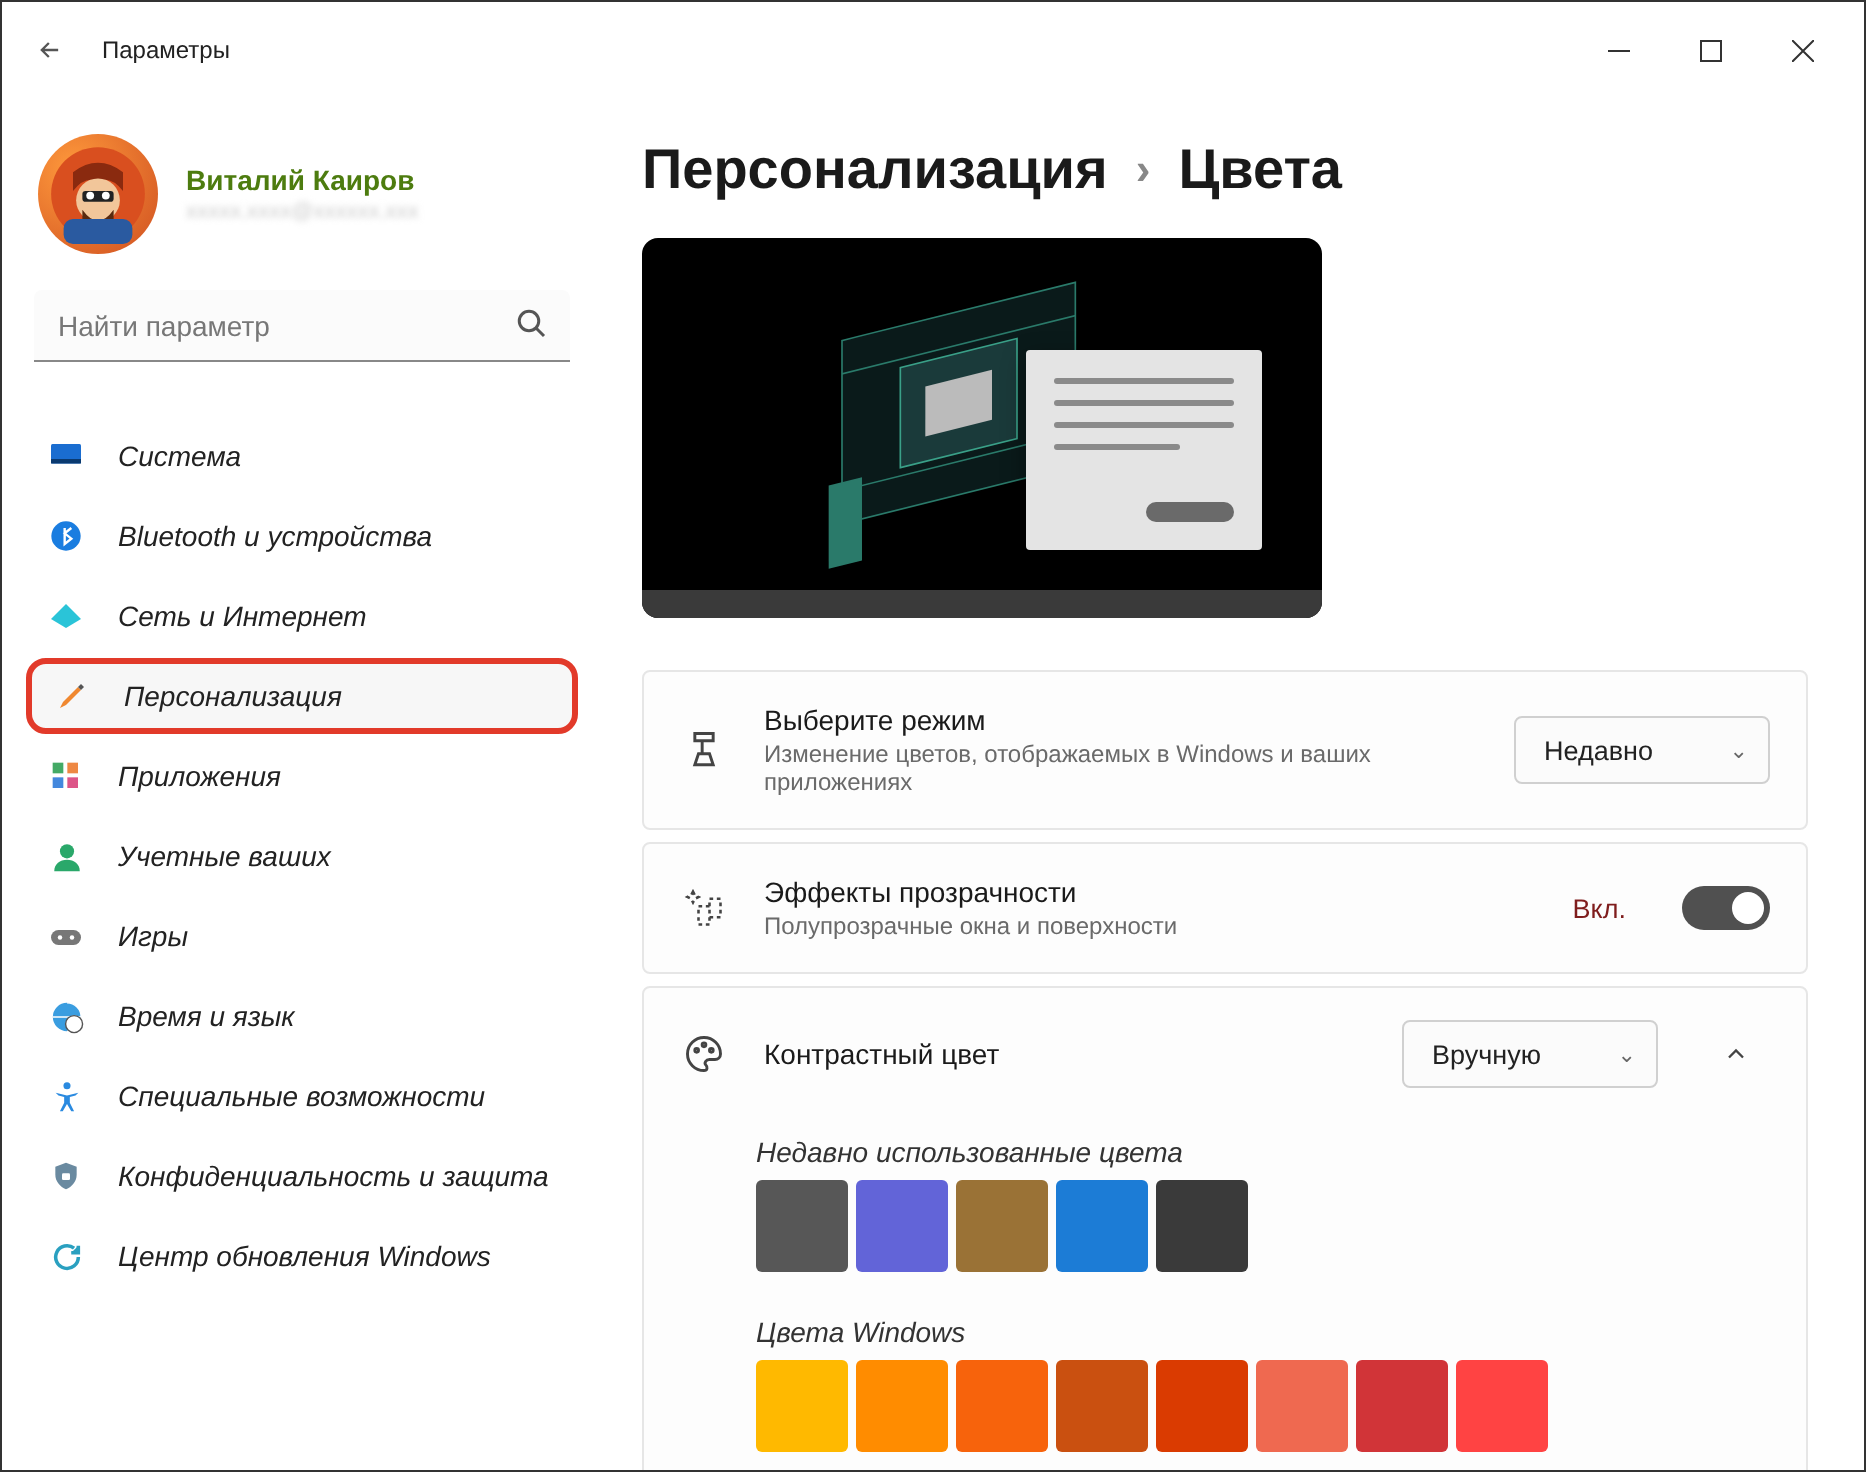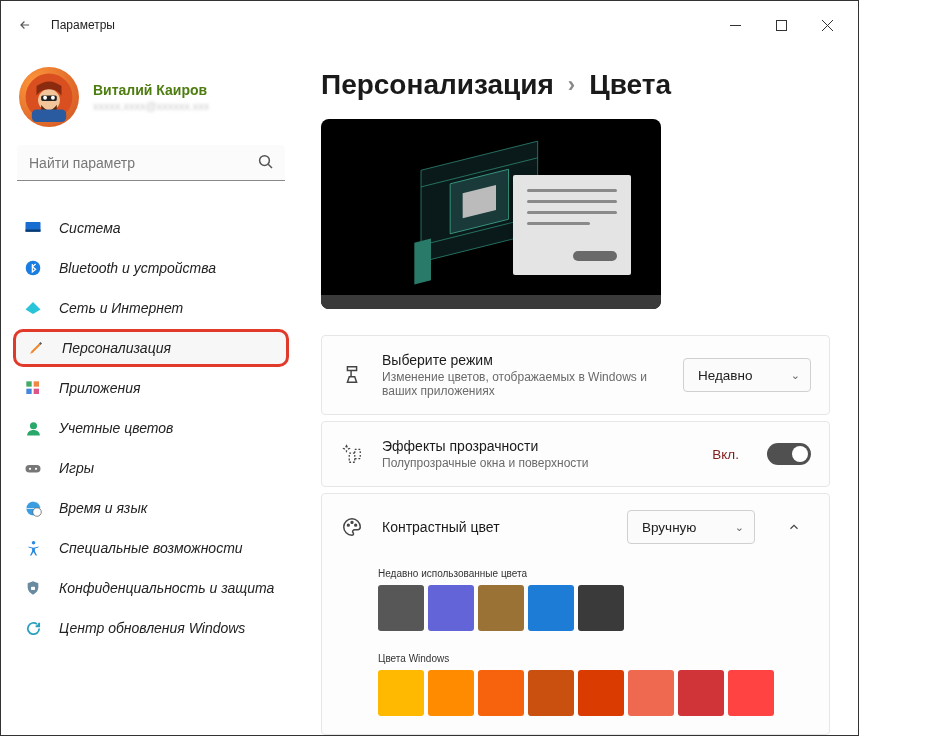--- a/index.html
+++ b/index.html
@@ -1,17 +1,17 @@
 <!DOCTYPE html>
 <html><head>
 <meta charset="utf-8">
 <style>
   * { box-sizing: border-box; margin: 0; padding: 0; font-family: "Segoe UI", Tahoma, sans-serif; }
   body { background: #fff; width: 933px; height: 736px; overflow: hidden; position: relative; }
-  .window { width: 859px; height: 736px; display: flex; flex-direction: column; border: 1px solid #333; }
+  .window { width: 933px; height: 736px; display: flex; flex-direction: column; border: 1px solid #333; }
 
   
   .titlebar { height: 48px; display: flex; align-items: center; padding: 0 8px; }
   .titlebar .back { width: 32px; height: 32px; display: flex; align-items: center; justify-content: center; color: #555; cursor: pointer; }
   .titlebar .title { font-size: 12px; color: #222; margin-left: 10px; }
   .titlebar .spacer { flex: 1; }
   .titlebar .winbtn { width: 46px; height: 32px; display: flex; align-items: center; justify-content: center; color: #333; cursor: pointer; }
 
   .body { flex: 1; display: flex; overflow: hidden; }
 
@@ -54,21 +54,21 @@
   .selectbtn { height: 34px; min-width: 128px; border: 1px solid #d0d0d0; background: #fbfbfb; border-radius: 4px; display: flex; align-items: center; justify-content: space-between; padding: 0 10px 0 14px; font-size: 13.5px; color: #222; cursor: pointer; }
   .selectbtn .chv { color: #666; font-size: 11px; margin-left: 12px; }
 
   .toggletext { font-size: 13.5px; color: #7f1d1d; margin-right: 10px; }
   .toggle { width: 44px; height: 22px; background: #505050; border-radius: 11px; position: relative; cursor: pointer; }
   .toggle .knob { position: absolute; right: 3px; top: 3px; width: 16px; height: 16px; background: #fff; border-radius: 50%; }
 
   .expandbtn { width: 34px; height: 34px; display: flex; align-items: center; justify-content: center; color: #444; cursor: pointer; margin-left: 4px; }
 
   .section-inner { padding: 0 18px 18px 56px; }
-  .label { font-size: 10px; color: #333; margin: 8px 0 6px 0; }
+  .label { font-size: 14px; color: #333; margin: 8px 0 6px 0; font-style: italic; }
   .swatches { display: flex; gap: 4px; flex-wrap: wrap; }
   .sw { width: 46px; height: 46px; border-radius: 3px; cursor: pointer; }
 </style>
 </head>
 <body>
 
 <div class="window">
 
   <div class="titlebar">
     <div class="back">
@@ -174,21 +174,21 @@
             </span>
           <span>Приложения</span>
         </div>
         <div class="nav-item">
           <span class="nav-icon">
               <svg width="17" height="17" viewBox="0 0 24 24" fill="#2aa86a">
                 <circle cx="12" cy="8" r="5"></circle>
                 <path d="M3 22c0-5 4-8 9-8s9 3 9 8z"></path>
               </svg>
             </span>
-          <span>Учетные цветов</span>
+          <span>Учетные ваших</span>
         </div>
         <div class="nav-item">
           <span class="nav-icon">
               <svg width="18" height="18" viewBox="0 0 24 24" fill="#777">
                 <rect x="2" y="8" width="20" height="10" rx="5"></rect>
                 <circle cx="8" cy="13" r="1.5" fill="#fff"></circle>
                 <circle cx="16" cy="13" r="1.5" fill="#fff"></circle>
               </svg>
             </span>
           <span>Игры</span>

